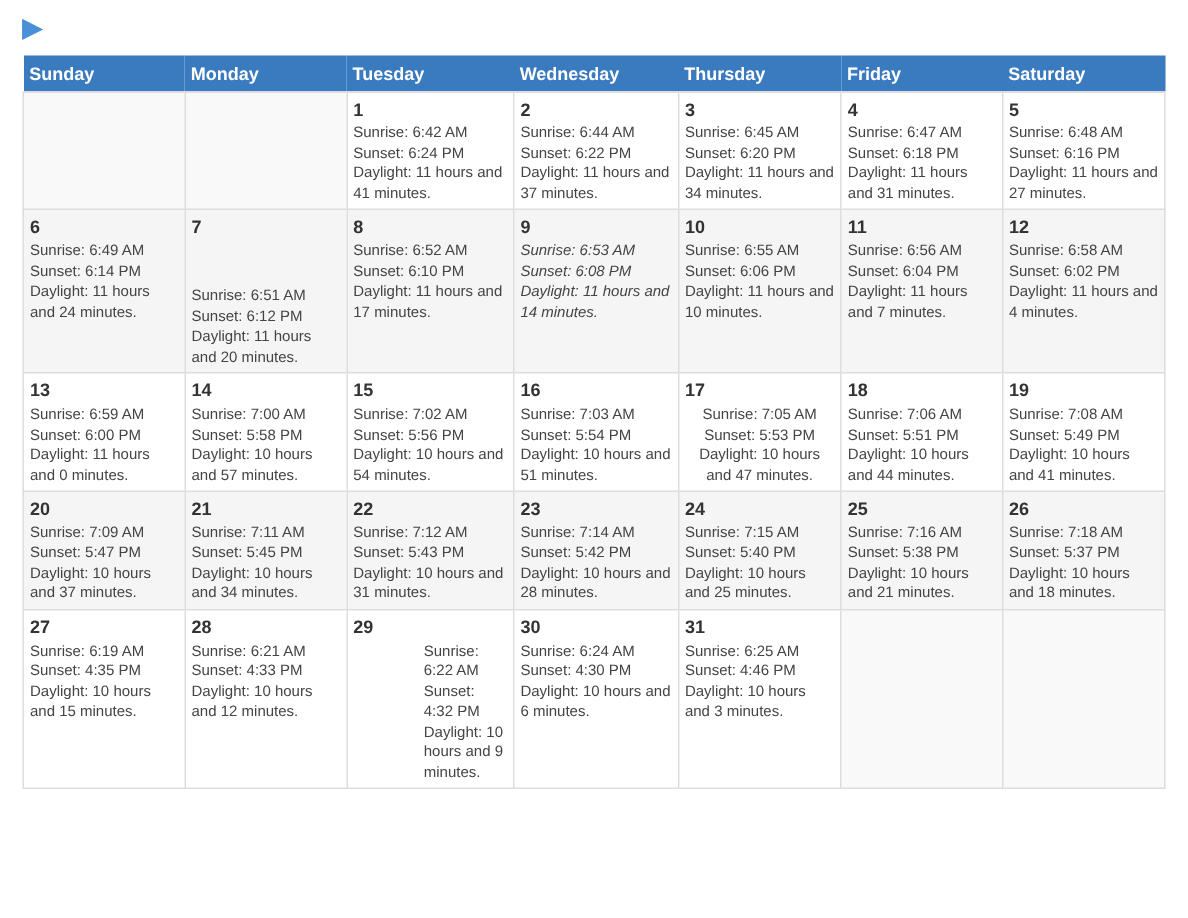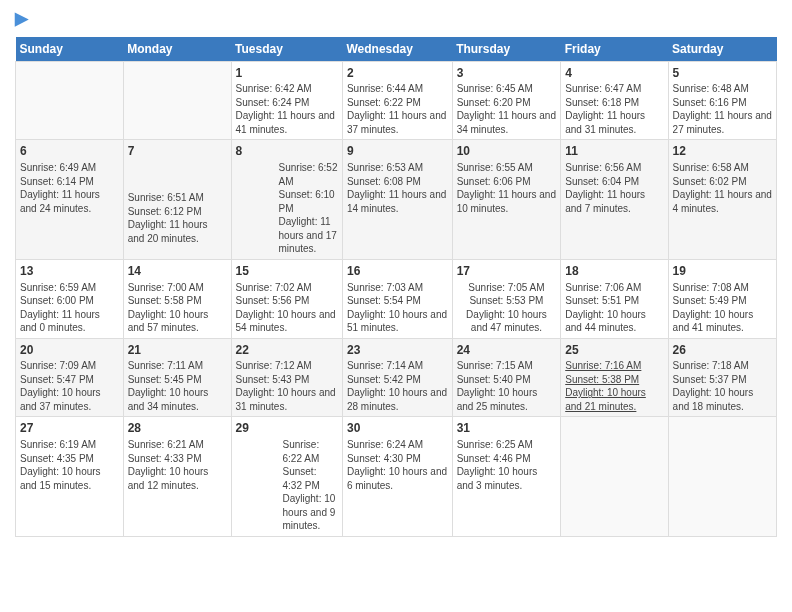--- a/index.html
+++ b/index.html
@@ -156,27 +156,27 @@
 Daylight: 11 hours and 24 minutes.</div>
           </td>
           <td>
             <span class="day-number">7</span>
             <div class="cell-content" style="white-space: pre-line; margin-top: 31px;">Sunrise: 6:51 AM
 Sunset: 6:12 PM
 Daylight: 11 hours and 20 minutes.</div>
           </td>
           <td>
             <span class="day-number">8</span>
-            <div class="cell-content" style="white-space: pre-line; margin-left: 43px;">Sunrise: 6:52 AM
+            <div class="cell-content" style="white-space: pre-line;">Sunrise: 6:52 AM
 Sunset: 6:10 PM
 Daylight: 11 hours and 17 minutes.</div>
           </td>
           <td>
             <span class="day-number">9</span>
-            <div class="cell-content" style="white-space: pre-line;">Sunrise: 6:53 AM
+            <div class="cell-content" style="white-space: pre-line; font-style: italic;">Sunrise: 6:53 AM
 Sunset: 6:08 PM
 Daylight: 11 hours and 14 minutes.</div>
           </td>
           <td>
             <span class="day-number">10</span>
             <div class="cell-content" style="white-space: pre-line;">Sunrise: 6:55 AM
 Sunset: 6:06 PM
 Daylight: 11 hours and 10 minutes.</div>
           </td>
           <td>
@@ -262,21 +262,21 @@
 Daylight: 10 hours and 28 minutes.</div>
           </td>
           <td>
             <span class="day-number">24</span>
             <div class="cell-content" style="white-space: pre-line;">Sunrise: 7:15 AM
 Sunset: 5:40 PM
 Daylight: 10 hours and 25 minutes.</div>
           </td>
           <td>
             <span class="day-number">25</span>
-            <div class="cell-content" style="white-space: pre-line; text-decoration: underline;">Sunrise: 7:16 AM
+            <div class="cell-content" style="white-space: pre-line;">Sunrise: 7:16 AM
 Sunset: 5:38 PM
 Daylight: 10 hours and 21 minutes.</div>
           </td>
           <td>
             <span class="day-number">26</span>
             <div class="cell-content" style="white-space: pre-line;">Sunrise: 7:18 AM
 Sunset: 5:37 PM
 Daylight: 10 hours and 18 minutes.</div>
           </td>
         </tr>

